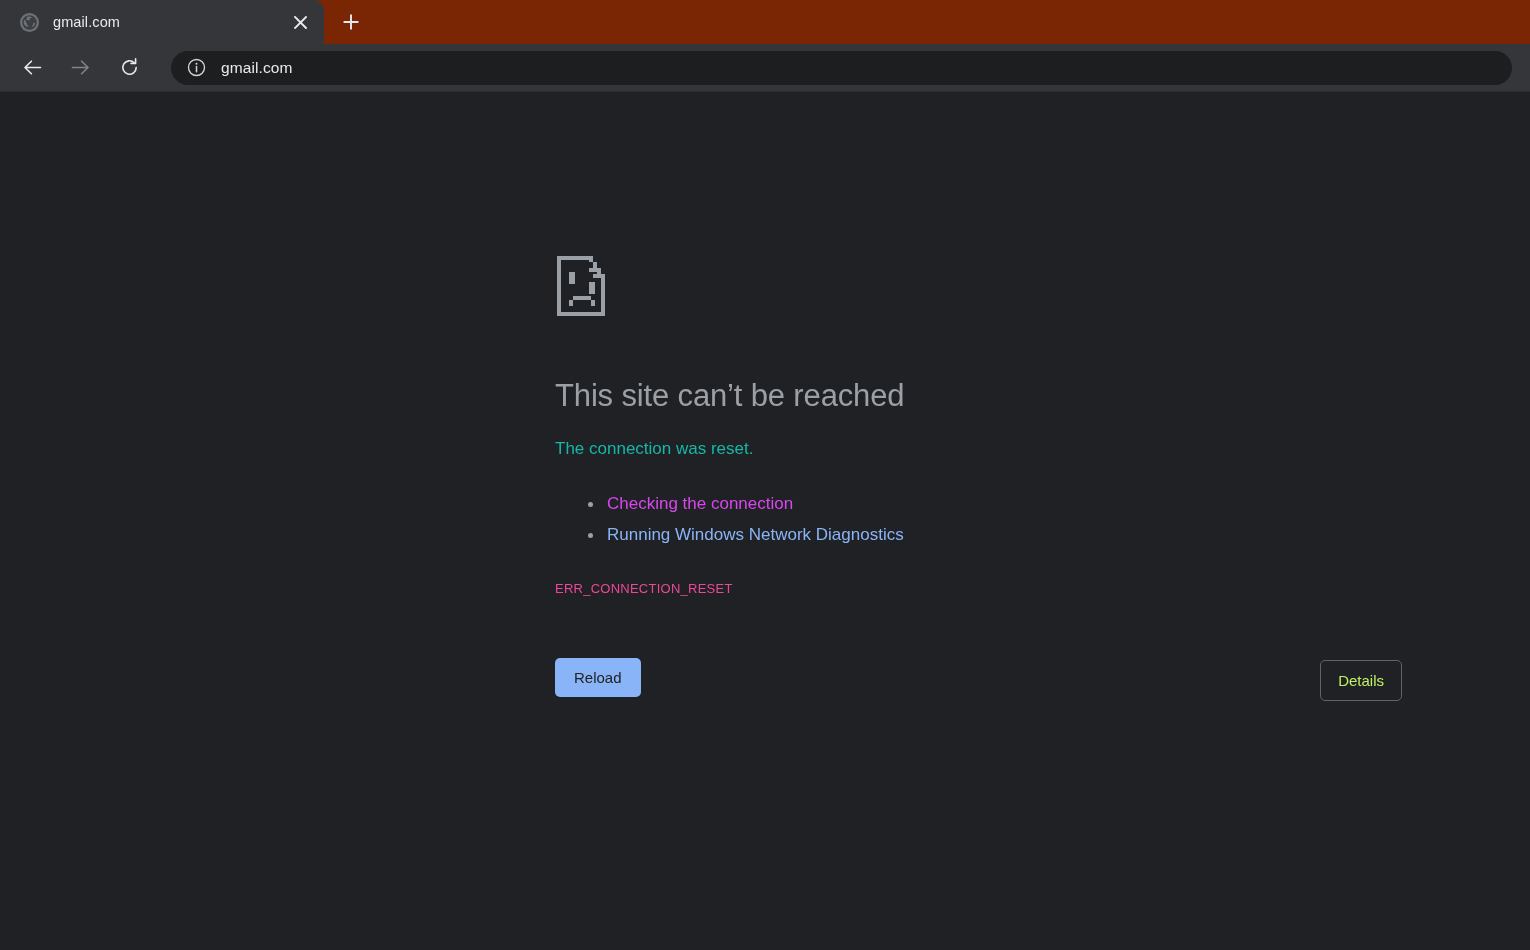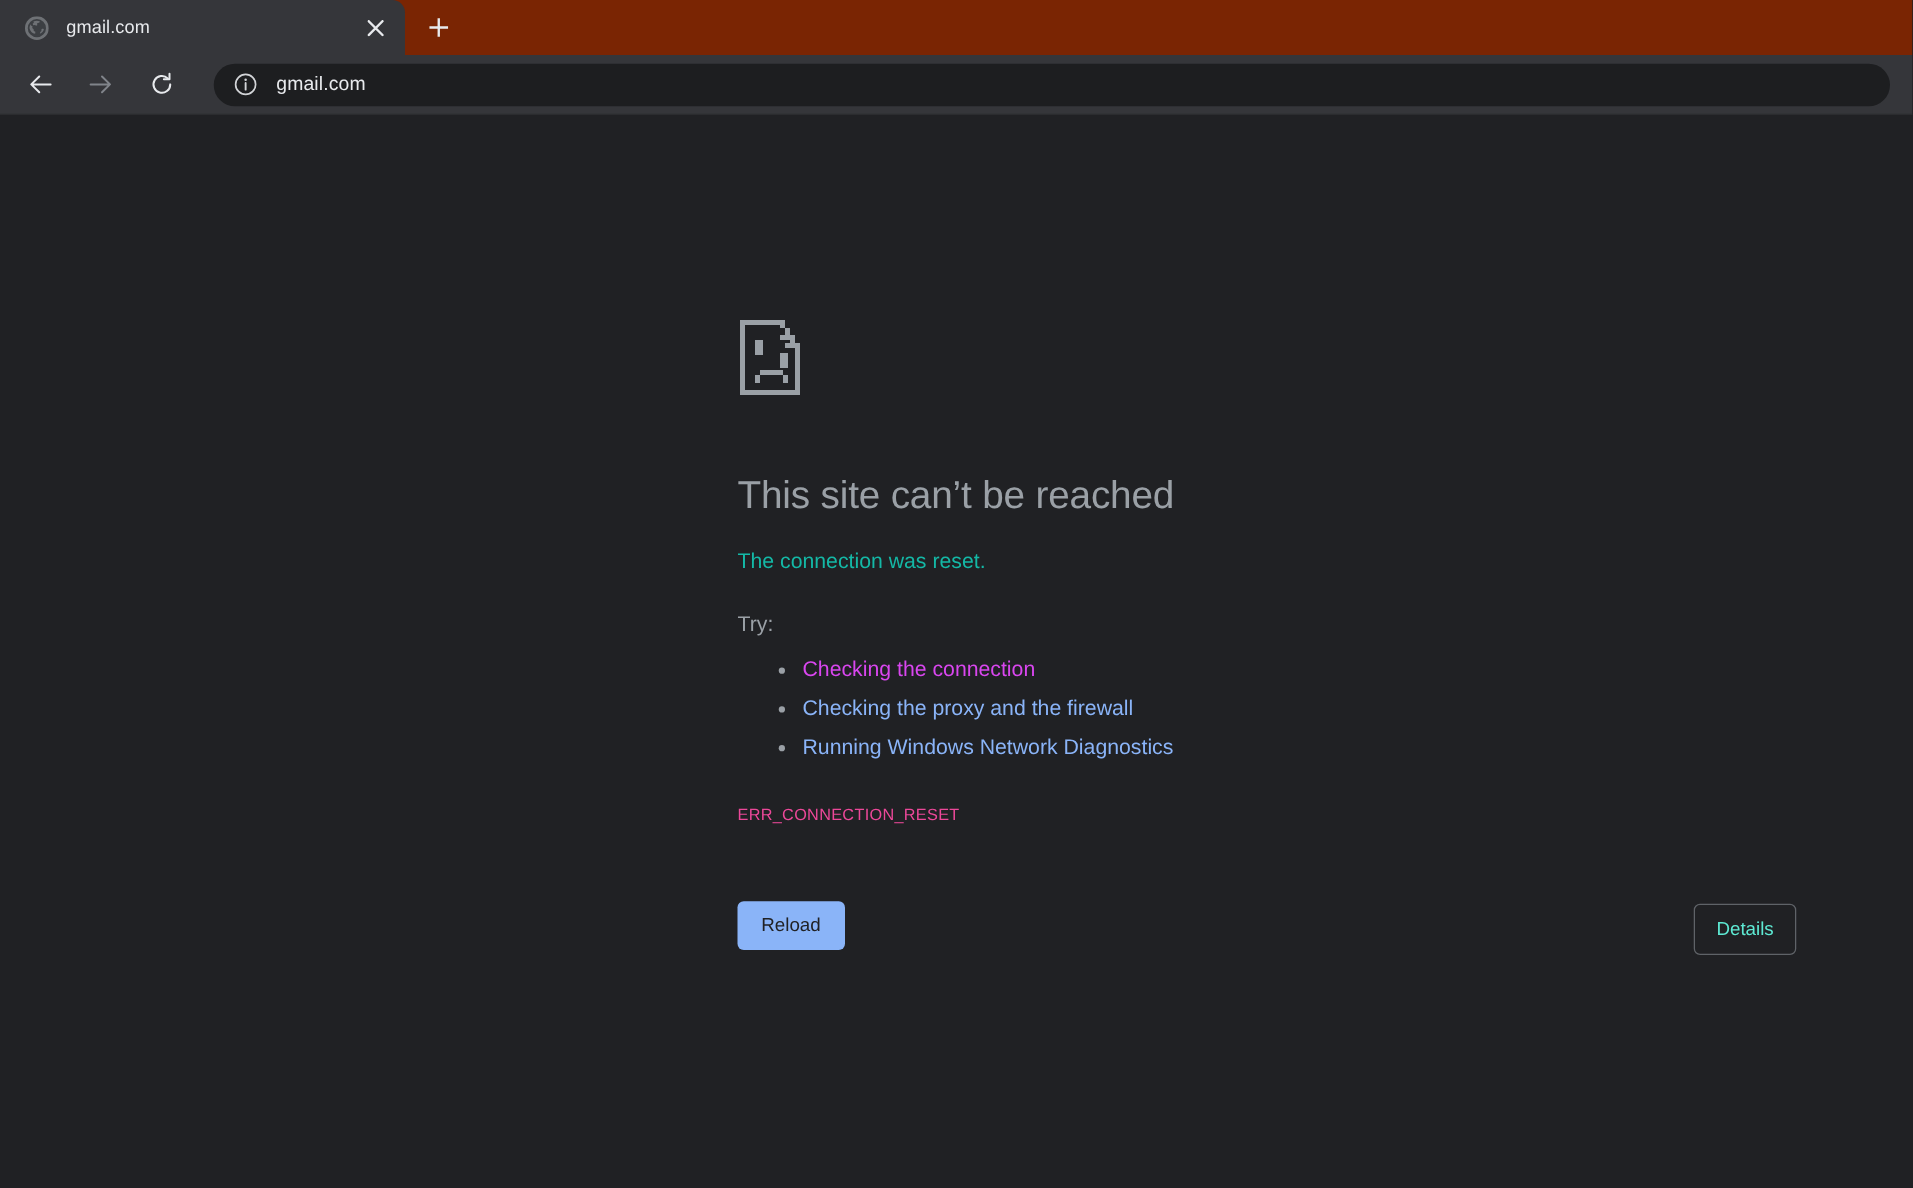--- a/index.html
+++ b/index.html
@@ -127,21 +127,21 @@
 
   
   #page {
     position: relative;
     height: calc(950px - 44px - 48px);
     background: #202124;
   }
 
   #error-container {
     position: absolute;
-    left: 590px;
+    left: 555px;
     top: 160px;
     width: 790px;
   }
 
   #sad-page-icon { display: block; margin-bottom: 57px; }
 
   #error-heading {
     color: #9aa0a6;
     font-size: 31px;
     font-weight: normal;
@@ -215,21 +215,21 @@
     text-align: center;
   }
 
   #details-button {
     position: absolute;
     right: -57px;
     top: 2px;
     height: 41px;
     padding: 0 17px;
     background: transparent;
-    color: #5eead4;
+    color: #bef264;
     border: 1px solid #5f6368;
     border-radius: 5px;
     font-family: "Liberation Sans", sans-serif;
     font-size: 15px;
     line-height: 39px;
     text-align: center;
   }
 </style>
 </head>
 <body>
@@ -315,25 +315,23 @@
         <rect x="9" y="22" width="9" height="2"></rect>
         <rect x="7" y="24" width="2" height="3"></rect>
         <rect x="18" y="24" width="2" height="3"></rect>
       </g>
     </svg>
 
     <h1 id="error-heading">This site can’t be reached</h1>
 
     <p id="error-summary">The connection was reset.</p>
 
-    <p id="try-label">Try:</p>
 
     <ul id="suggestion-list">
       <li class="suggestion-item">Checking the connection</li>
-      <li class="suggestion-item link-item">Checking the proxy and the firewall</li>
       <li class="suggestion-item link-item">Running Windows Network Diagnostics</li>
     </ul>
 
     <div id="error-code">ERR_CONNECTION_RESET</div>
 
     <div id="button-row">
       <button id="reload-button">Reload</button>
       <button id="details-button">Details</button>
     </div>
 

